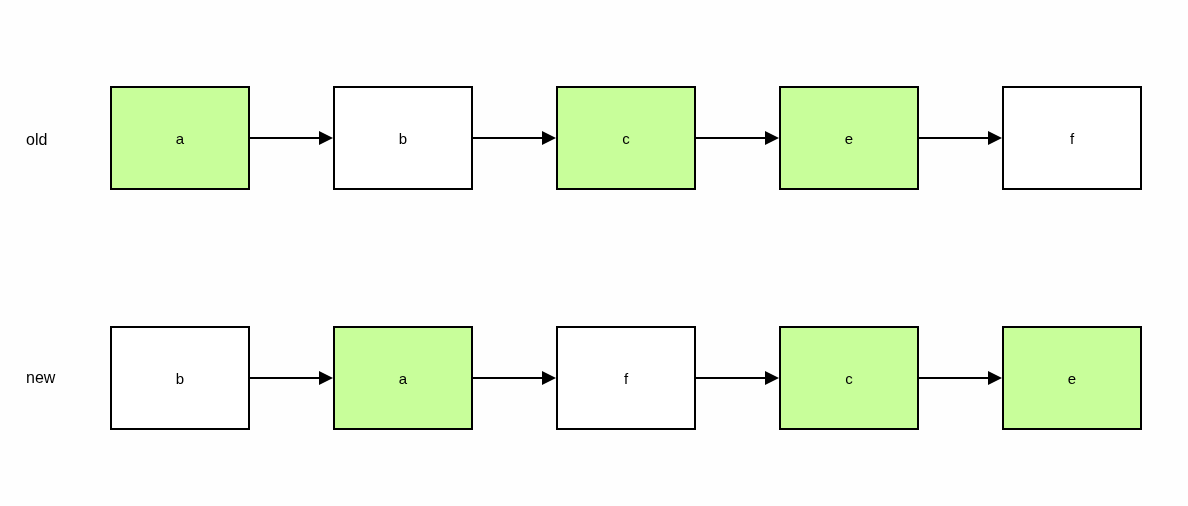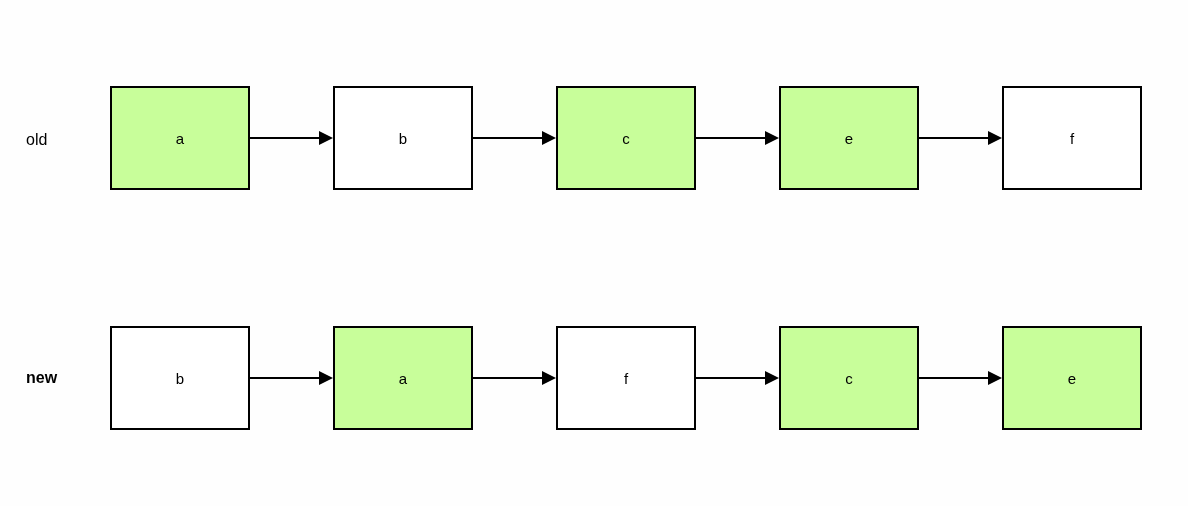--- a/index.html
+++ b/index.html
@@ -26,21 +26,21 @@
     position: absolute;
     left: 26px;
     width: 70px;
     font-size: 16px;
     color: #000000;
     line-height: 1;
     text-align: left;
     white-space: nowrap;
   }
   .row-label.old { top: 132px; }
-  .row-label.new { top: 370px; font-weight: bold; }
+  .row-label.new { top: 370px; }
 
   
   .node-row {
     position: absolute;
     left: 110px;
     height: 104px;
   }
   .node-row.old { top: 86px; }
   .node-row.new { top: 326px; }
 

